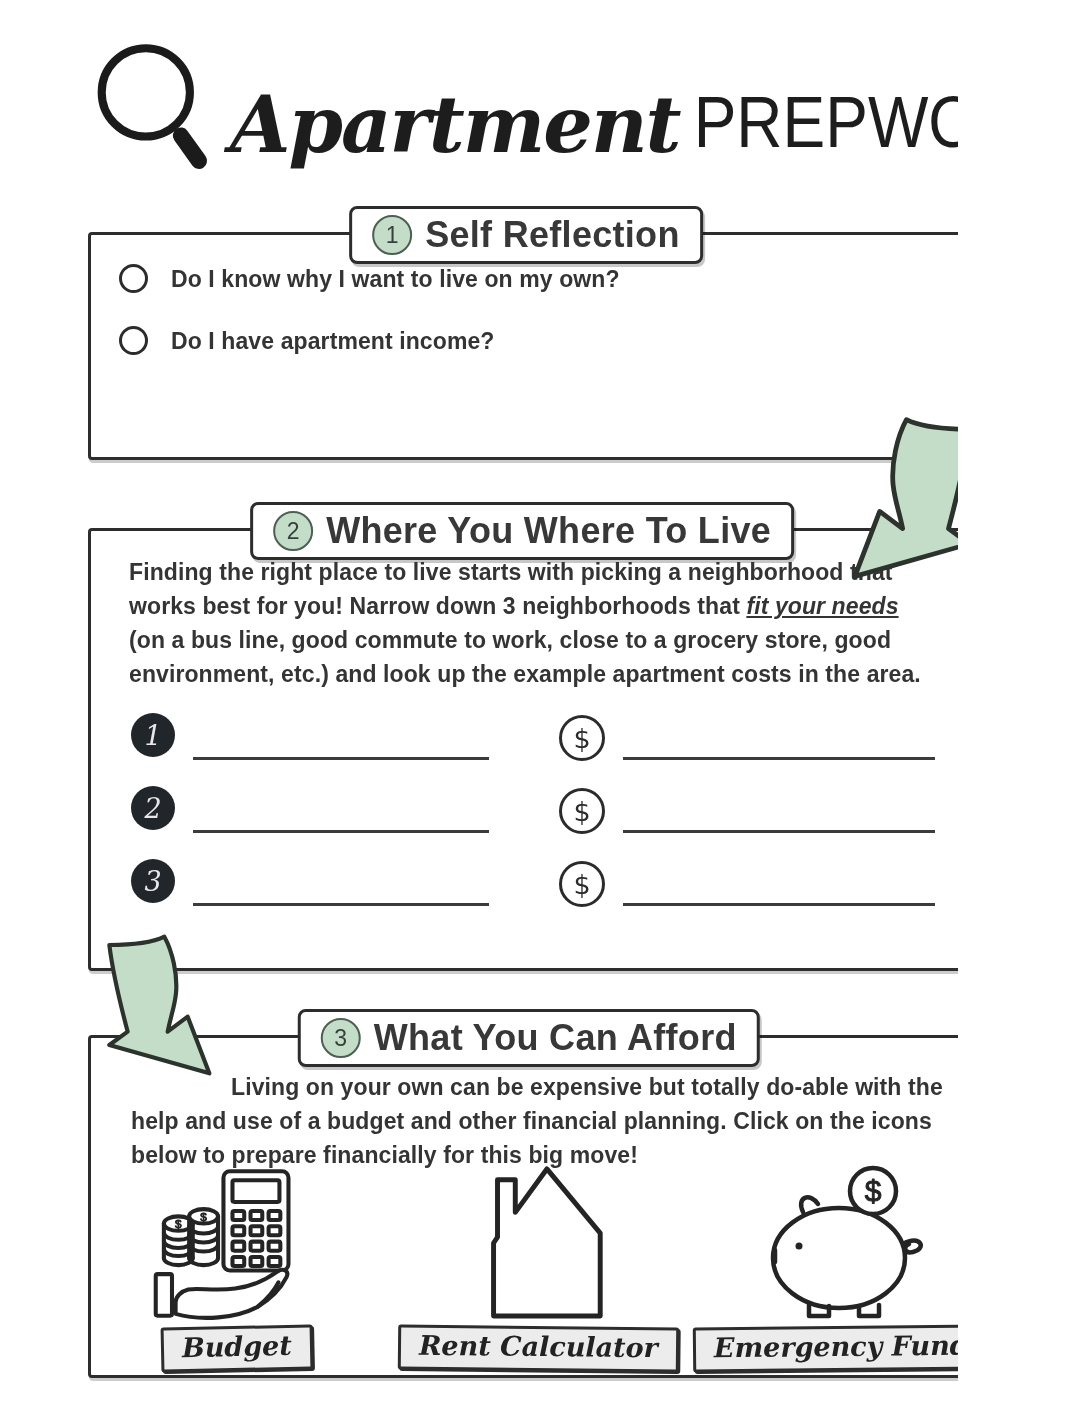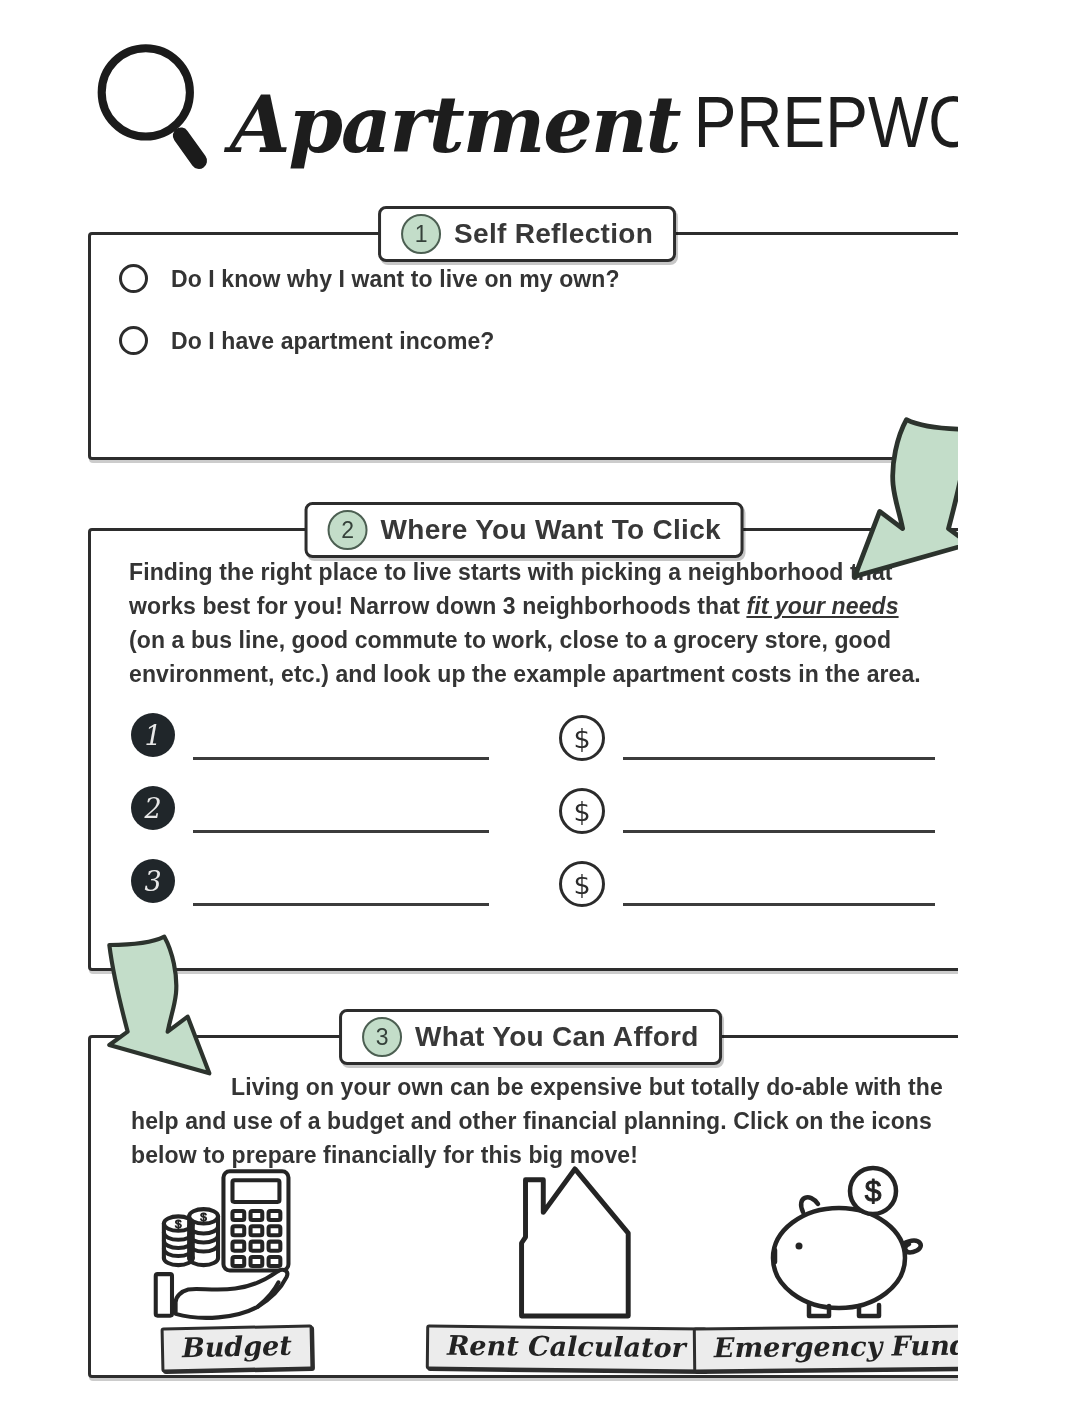--- a/index.html
+++ b/index.html
@@ -33,21 +33,21 @@
     position:absolute; top:-29px; left:50%; transform:translateX(-52%);
     background:#fff; border:3px solid #2d2d2d; border-radius:8px;
     display:flex; align-items:center; gap:13px; padding:5px 20px; white-space:nowrap;
     box-shadow:2px 3px 0 rgba(0,0,0,0.22);
   }
   .num-circle {
     width:36px; height:36px; border-radius:50%; background:#c3ddc9; border:2px solid #4c5f52;
     display:flex; align-items:center; justify-content:center;
     font-size:23px; color:#35413a; flex:0 0 auto;
   }
-  .badge-title { font-size:28px; font-weight:bold; color:#383838; letter-spacing:0.3px; }
+  .badge-title { font-size:36px; font-weight:bold; color:#383838; letter-spacing:0.3px; }
 
   
   .check-row { position:absolute; left:28px; display:flex; align-items:flex-start; gap:23px; }
   .check-circle {
     width:23px; height:23px; border:3px solid #2c2c2c; border-radius:50%;
     background:#fff; flex:0 0 auto; margin-top:1px; cursor:pointer;
   }
   .check-label { font-size:23px; line-height:32px; color:#343434; width:790px; font-weight:bold; letter-spacing:0.1px; }
 
   
@@ -66,21 +66,21 @@
   .money-circle {
     position:absolute; left:468px; top:2px; width:40px; height:40px; border-radius:50%;
     border:3px solid #2b2b2b; background:#fff; display:flex; align-items:center; justify-content:center;
     font-size:27px; font-weight:400; color:#2b2b2b; font-family:"DejaVu Sans", sans-serif;
   }
 
   
   #s3-intro { position:absolute; left:32px; top:24px; width:828px; text-indent:100px; }
   .icon-card { position:absolute; top:126px; display:flex; flex-direction:column; align-items:center; cursor:pointer; }
   #icon-card-budget { left:46px; width:200px; }
-  #icon-card-rent  { left:360px; width:230px; }
+  #icon-card-rent  { left:332px; width:230px; }
   #icon-card-fund  { left:628px; width:245px; }
   .icon-slot { height:158px; display:flex; align-items:flex-end; justify-content:center; }
   .label-box {
     margin-top:4px; background:#ececec; border:3px solid #2d2d2d; border-radius:3px;
     padding:2px 18px 6px 18px; box-shadow:1.5px 1.5px 0 #2d2d2d;
     font-family:"DejaVu Serif", serif; font-style:italic; font-weight:bold;
     font-size:27px; color:#222; white-space:nowrap;
   }
   #icon-card-budget .label-box { transform:rotate(-1.2deg); }
   #icon-card-rent .label-box   { transform:rotate(0.6deg); }
@@ -119,21 +119,21 @@
     </div>
     <div class="check-row" style="top:90px;">
       <span class="check-circle"></span>
       <span class="check-label">Do I have apartment income?</span>
     </div>
   </div>
 
   <div id="section-2" class="section-box">
     <div class="badge">
       <span class="num-circle">2</span>
-      <span class="badge-title">Where You Want To Click</span>
+      <span class="badge-title">Where You Where To Live</span>
     </div>
 
     <p id="s2-intro" class="body-text" style="margin:0;">
       <span>Finding the right place to live starts with picking a neighborhood that works best for you! Narrow down 3 neighborhoods that </span><span class="em-underline">fit your needs</span><span> (on a bus line, good commute to work, close to a grocery store, good environment, etc.) and look up the example apartment costs in the area.</span>
     </p>
 
     <div class="n-row" style="top:182px;">
       <span class="rank-badge">1</span>
       <span class="blank-line blank-a"></span>
       <span class="money-circle">$</span>

